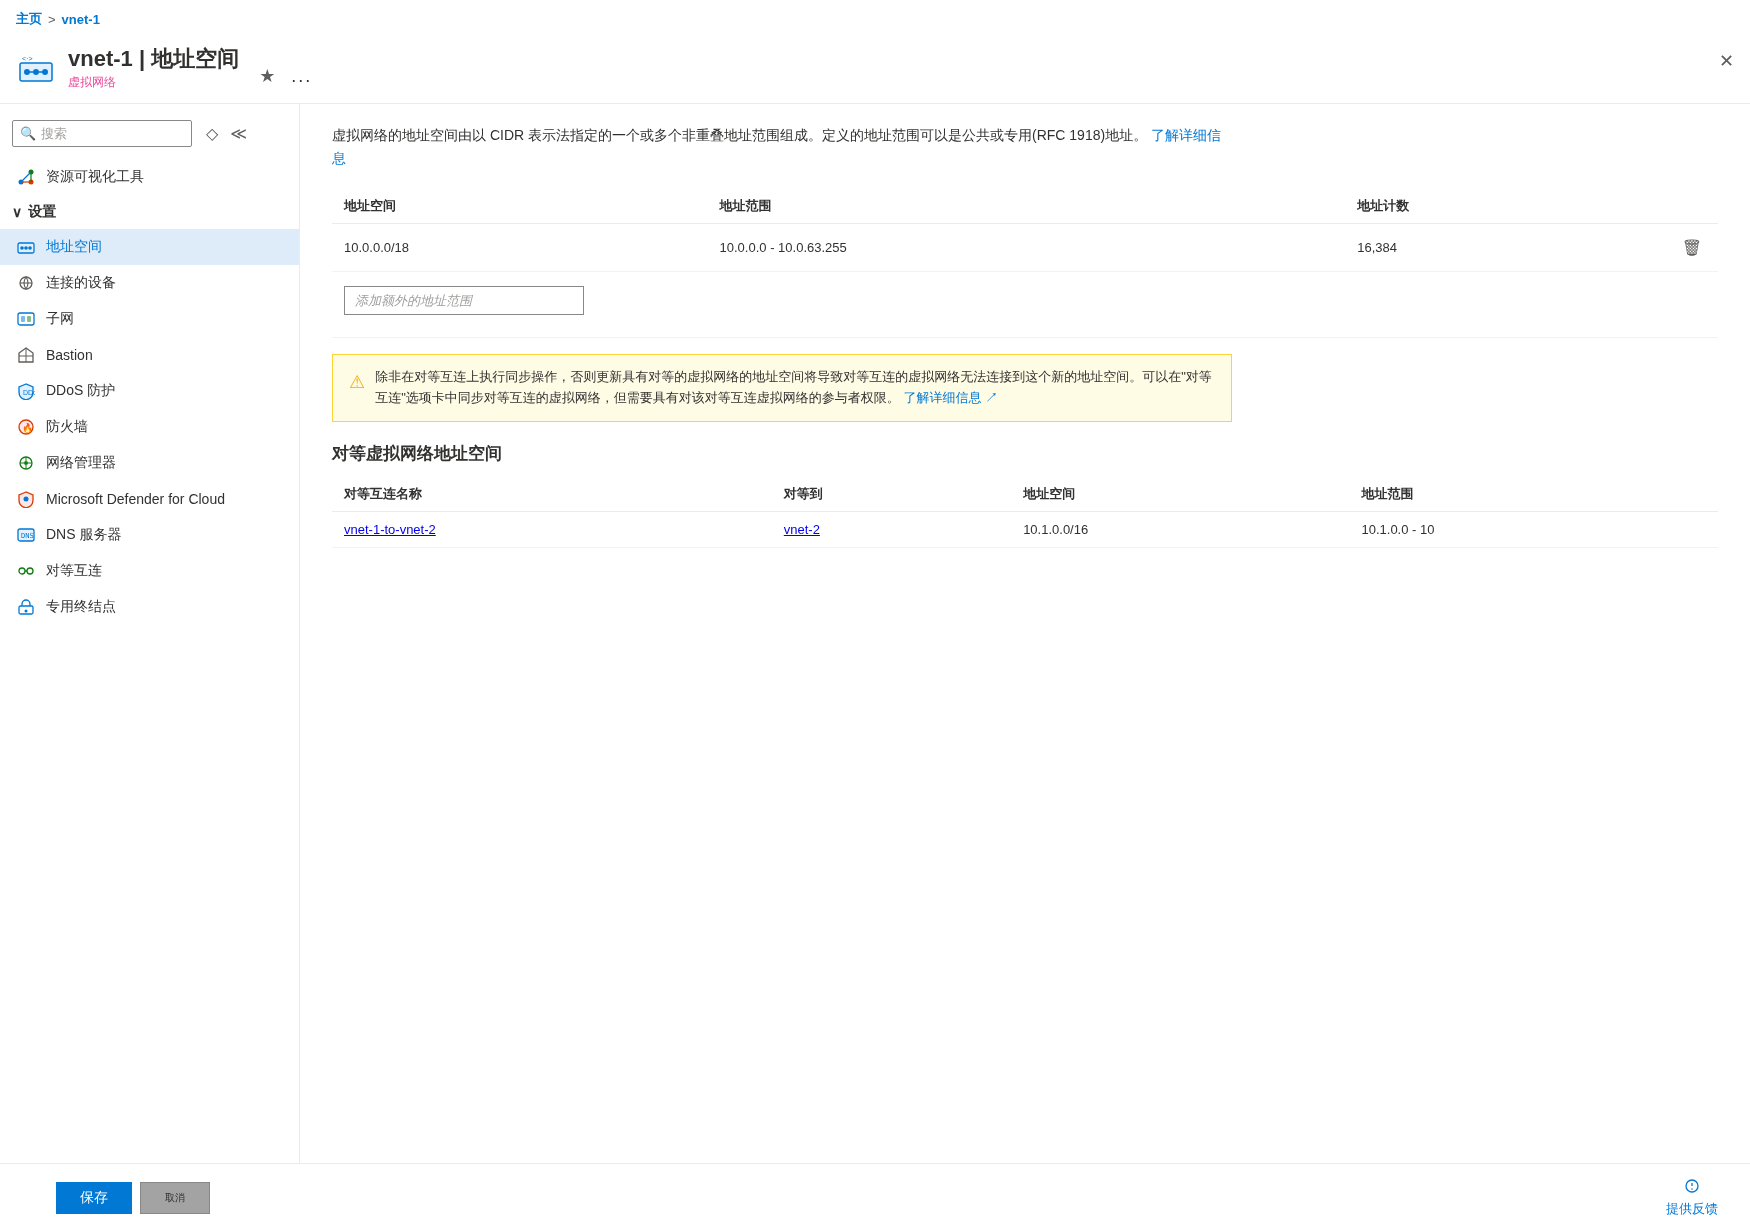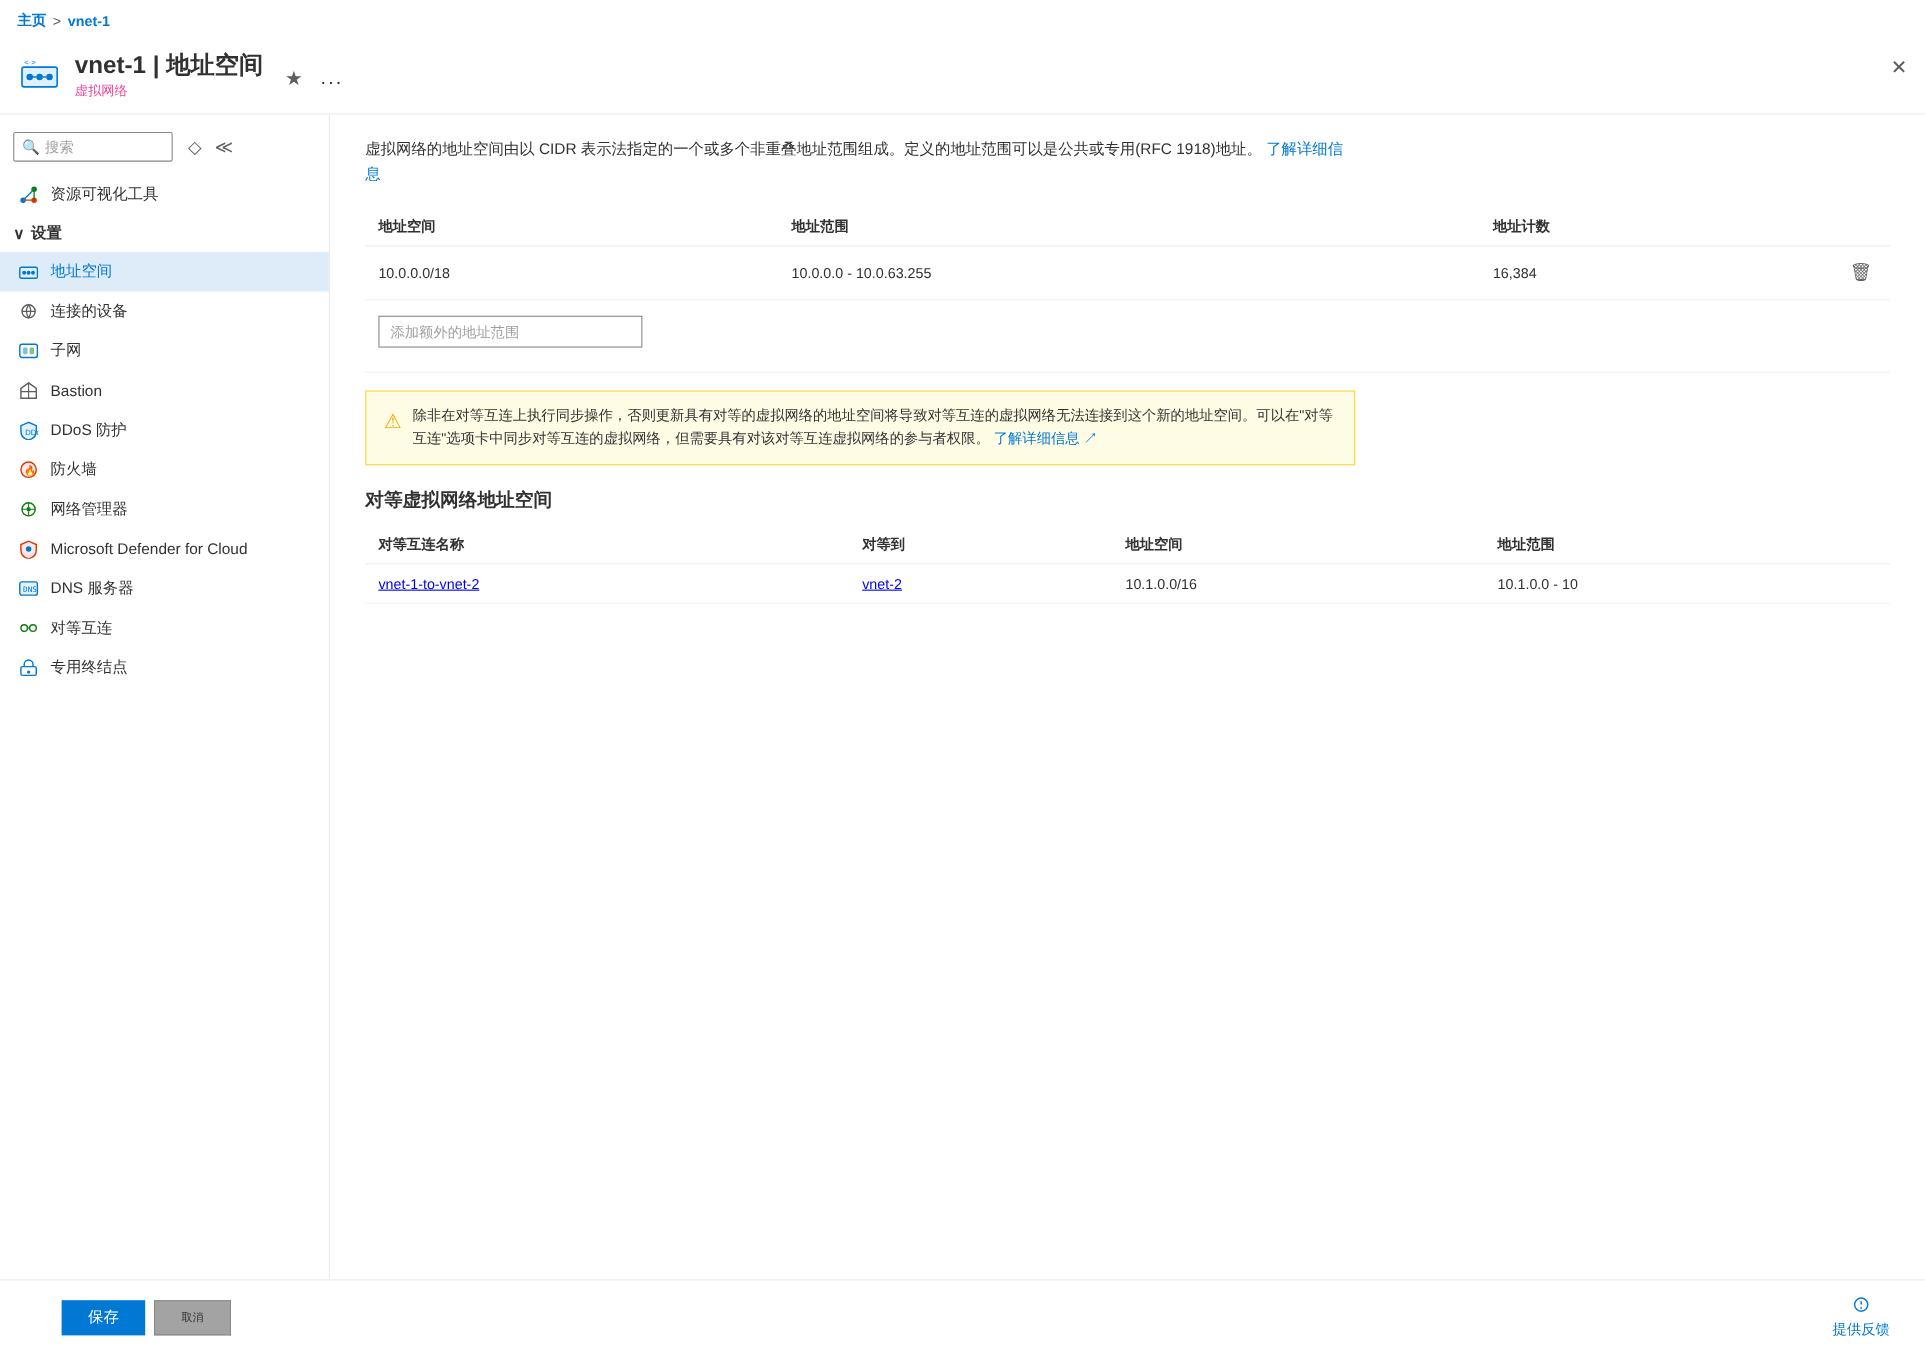--- a/index.html
+++ b/index.html
@@ -26,21 +26,21 @@
       text-decoration: none;
       font-weight: bold;
     }
     .breadcrumb-sep {
       color: #605e5c;
     }
 
     
     .page-header {
       display: flex;
-      align-items: center;
+      align-items: flex-end;
       padding: 8px 16px 12px 16px;
       border-bottom: 1px solid #edebe9;
       position: relative;
     }
     .page-header-icon {
       width: 40px;
       height: 40px;
       margin-right: 12px;
       display: flex;
       align-items: center;
@@ -109,21 +109,21 @@
     }
 
     .search-box {
       margin: 8px 12px 12px 12px;
       position: relative;
       display: flex;
       align-items: center;
       gap: 8px;
     }
     .search-box input {
-      width: 145px;
+      width: 180px;
       border: 1px solid #8a8886;
       padding: 5px 8px 5px 28px;
       font-size: 13px;
       border-radius: 2px;
       color: #323130;
     }
     .search-box input::placeholder { color: #a19f9d; }
     .search-icon-wrap {
       position: absolute;
       left: 8px;
@@ -232,20 +232,21 @@
 
     .add-range-input {
       border: 1px solid #8a8886;
       padding: 6px 10px;
       font-size: 13px;
       width: 240px;
       color: #a19f9d;
       background: #fff;
       margin-top: 4px;
       margin-bottom: 12px;
+      font-style: italic;
     }
     .add-range-input::placeholder { color: #a19f9d; }
 
     
     .warning-box {
       background: #fffce6;
       border: 1px solid #ffd335;
       padding: 12px 16px;
       margin: 16px 0;
       display: flex;

